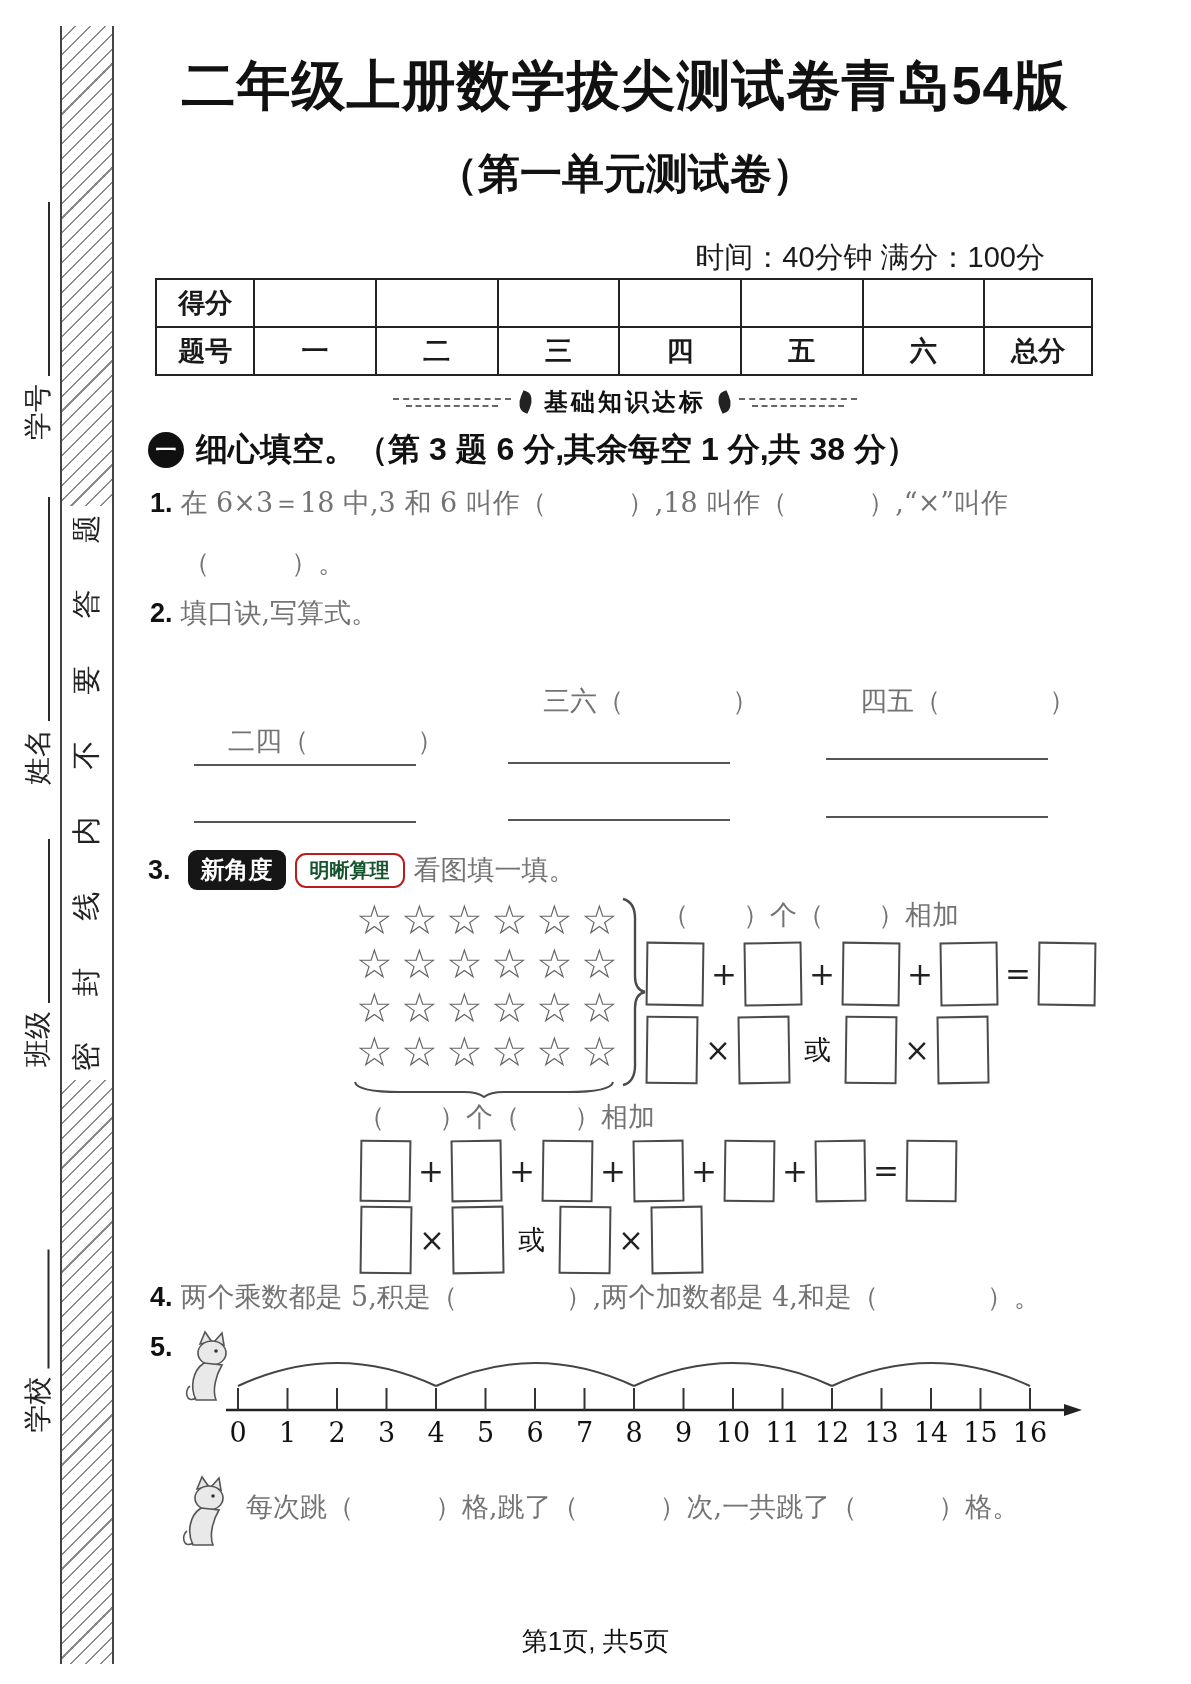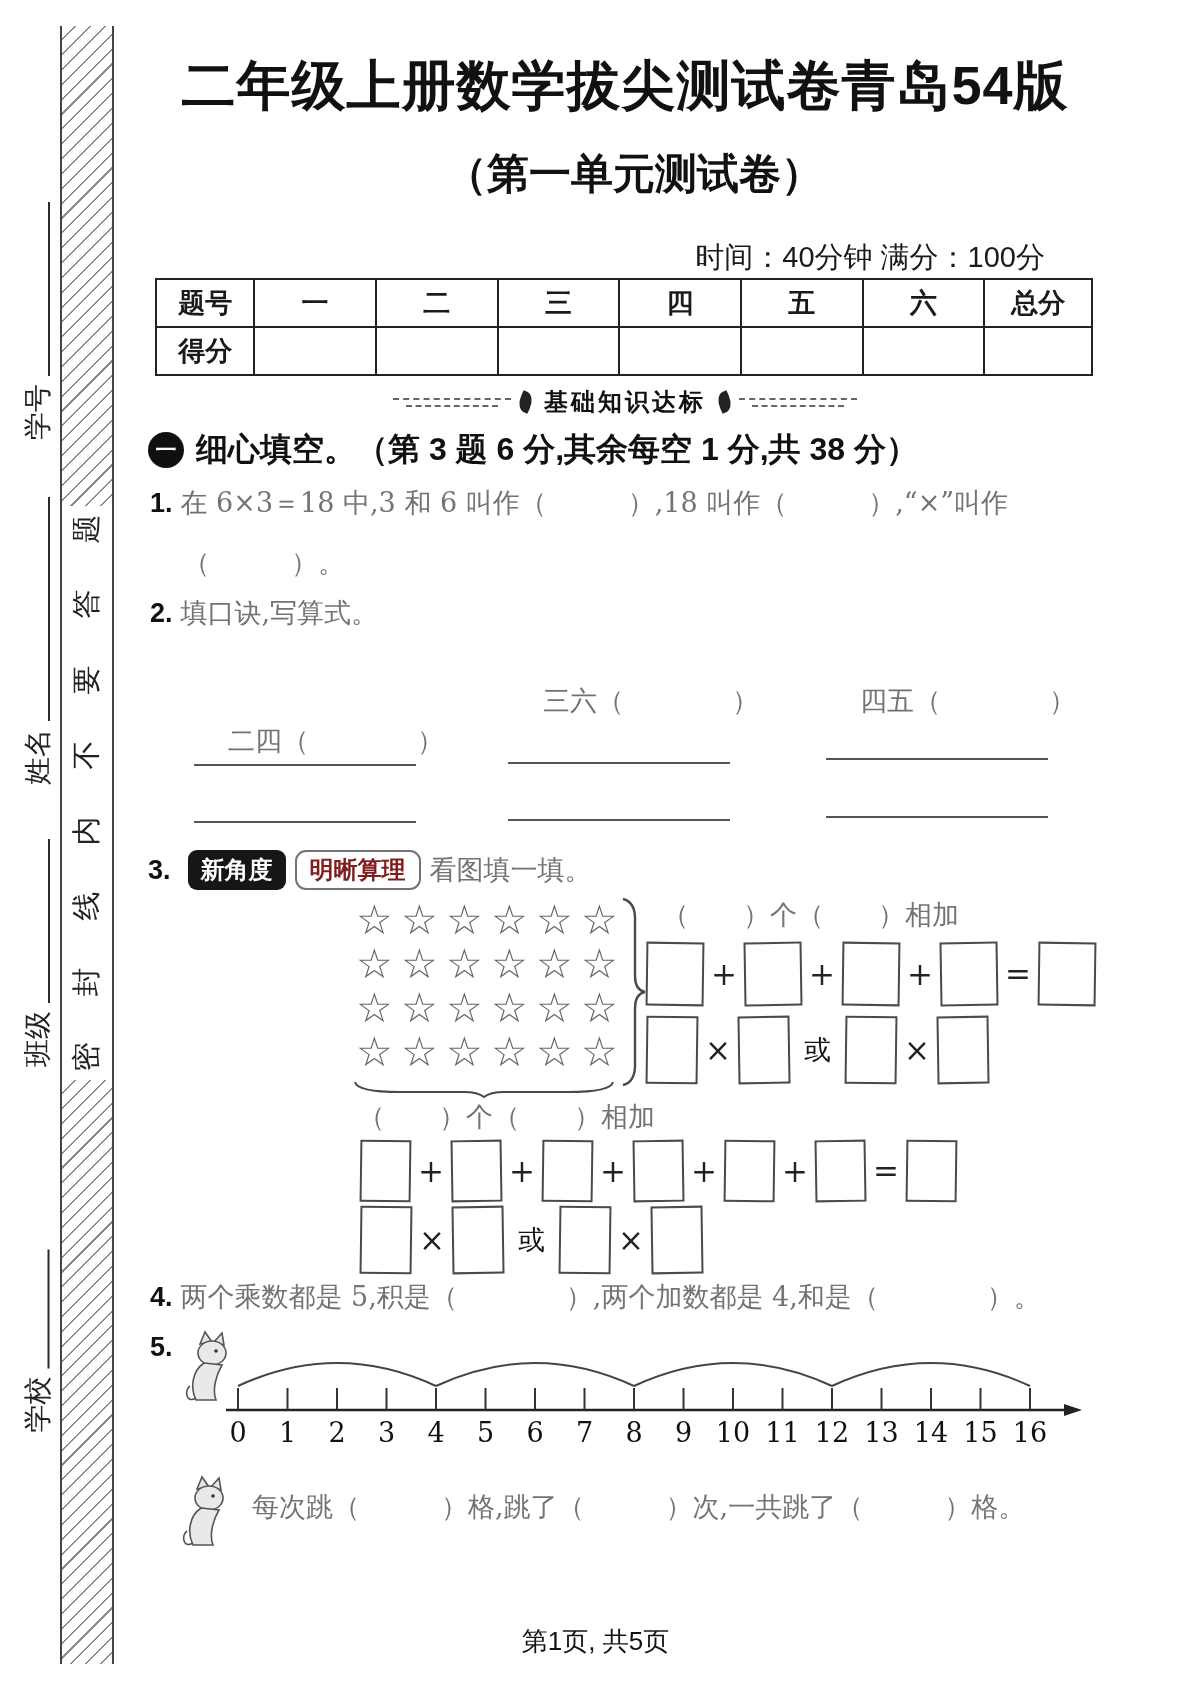--- a/index.html
+++ b/index.html
@@ -17,21 +17,21 @@
   .hatch{background:repeating-linear-gradient(135deg,#ffffff 0 9px,#8a8a8a 9px 10.5px);}
   .hatch-top{height:480px;}
   .hatch-bottom{flex:1;}
   .seal-col{height:562px;display:flex;flex-direction:column;justify-content:space-between;
             align-items:center;padding:6px 0;}
   .seal-col span{display:flex;width:34px;height:34px;align-items:center;justify-content:center;
             transform:rotate(-90deg);font-size:29px;color:#222;}
 
   
   .title{left:150px;top:50px;width:950px;text-align:center;font-size:54px;font-weight:bold;letter-spacing:1px;}
-  .subtitle{left:159px;top:146px;width:950px;text-align:center;font-size:42px;font-weight:bold;}
+  .subtitle{left:150px;top:146px;width:950px;text-align:center;font-size:42px;font-weight:bold;}
   .meta{left:150px;top:238px;width:895px;text-align:right;font-size:29px;color:#1a1a1a;}
 
   
   .score-table{left:155px;top:278px;width:938px;border-collapse:collapse;table-layout:fixed;}
   .score-table td{border:2px solid #222;height:44px;text-align:center;font-size:27px;font-weight:bold;color:#1a1a1a;}
 
   
   .banner{left:150px;top:374px;width:950px;display:flex;align-items:center;justify-content:center;gap:8px;}
   .banner-title{font-size:24px;font-weight:bold;letter-spacing:3px;margin:12px 4px;}
   .dashes{width:118px;}
@@ -47,21 +47,21 @@
   .part-title{font-size:32px;font-weight:bold;color:#111;}
 
   
   .qtext{font-family:"DejaVu Serif",serif;font-size:27px;color:#737373;line-height:1.25;}
   .qno{font-family:"Liberation Sans",sans-serif;font-size:27px;font-weight:bold;color:#111;margin-right:8px;}
   .ansline{position:absolute;width:222px;border-top:2px solid #555;}
 
   
   .badge-dark{background:#161616;color:#fff;font-size:24px;font-weight:bold;
               padding:4px 13px;border-radius:9px;}
-  .badge-light{border:2px solid #737373;color:#7f1d1d;font-size:24px;font-weight:bold;
+  .badge-light{border:2px solid #b91c1c;color:#14532d;font-size:20px;font-weight:bold;
               padding:2px 13px;border-radius:11px;background:#fff;}
   .q3head{display:flex;align-items:center;gap:9px;}
   .stargrid{left:352px;top:898px;width:270px;display:flex;flex-wrap:wrap;}
   .star{width:45px;height:44px;display:flex;align-items:center;justify-content:center;
         font-size:41px;color:#666;}
   .eqrow{display:flex;align-items:center;gap:5px;}
   .abox{display:inline-block;border:2px solid #4a4a4a;background:#fff;}
   .eq-a .abox{width:54px;height:60px;}
   .mult .abox{width:48px;height:64px;}
   .eq-b .abox{width:47px;height:58px;}
@@ -125,38 +125,38 @@
         <col>
         <col>
         <col>
         <col>
         <col>
         <col>
         <col style="width:11.5%">
       </colgroup>
     <tbody>
         <tr>
+      <td>得分</td>
+      <td></td>
+      <td></td>
+      <td></td>
+      <td></td>
+      <td></td>
+      <td></td>
+      <td></td>
+    </tr>
+    <tr>
       <td>题号</td>
       <td>一</td>
       <td>二</td>
       <td>三</td>
       <td>四</td>
       <td>五</td>
       <td>六</td>
       <td>总分</td>
-    </tr>
-    <tr>
-      <td>得分</td>
-      <td></td>
-      <td></td>
-      <td></td>
-      <td></td>
-      <td></td>
-      <td></td>
-      <td></td>
     </tr>
   </tbody>
     </table>
 
   <div class="abs banner">
     <span class="dashes">
         <i></i>
         <i></i>
       </span>
     <span class="leaf"></span>
@@ -341,17 +341,17 @@
 
   <svg class="abs" style="left:180px;top:1475px;" width="58" height="80" viewBox="0 0 58 80">
     <path d="M17,14 L22,2 L29,12 Z" fill="#e6e6e6" stroke="#555" stroke-width="1.6"></path>
     <path d="M31,12 L39,3 L41,15 Z" fill="#e6e6e6" stroke="#555" stroke-width="1.6"></path>
     <ellipse cx="29" cy="23" rx="14" ry="12" fill="#e9e9e9" stroke="#555" stroke-width="1.6"></ellipse>
     <path d="M21,33 C9,41 7,58 13,70 L33,70 C29,60 33,45 39,35 Z" fill="#e9e9e9" stroke="#555" stroke-width="1.6"></path>
     <path d="M13,68 C3,74 1,60 7,56" fill="none" stroke="#555" stroke-width="1.6"></path>
     <circle cx="33" cy="21" r="1.8" fill="#333"></circle>
   </svg>
 
-  <div class="abs qtext" style="left:252px;top:1490px;">每次跳（　　　）格,跳了（　　　）次,一共跳了（　　　）格。</div>
+  <div class="abs qtext" style="left:246px;top:1490px;">每次跳（　　　）格,跳了（　　　）次,一共跳了（　　　）格。</div>
 
   <div class="abs footer">第1页, 共5页</div>
 
 </div>
 
 </body></html>

